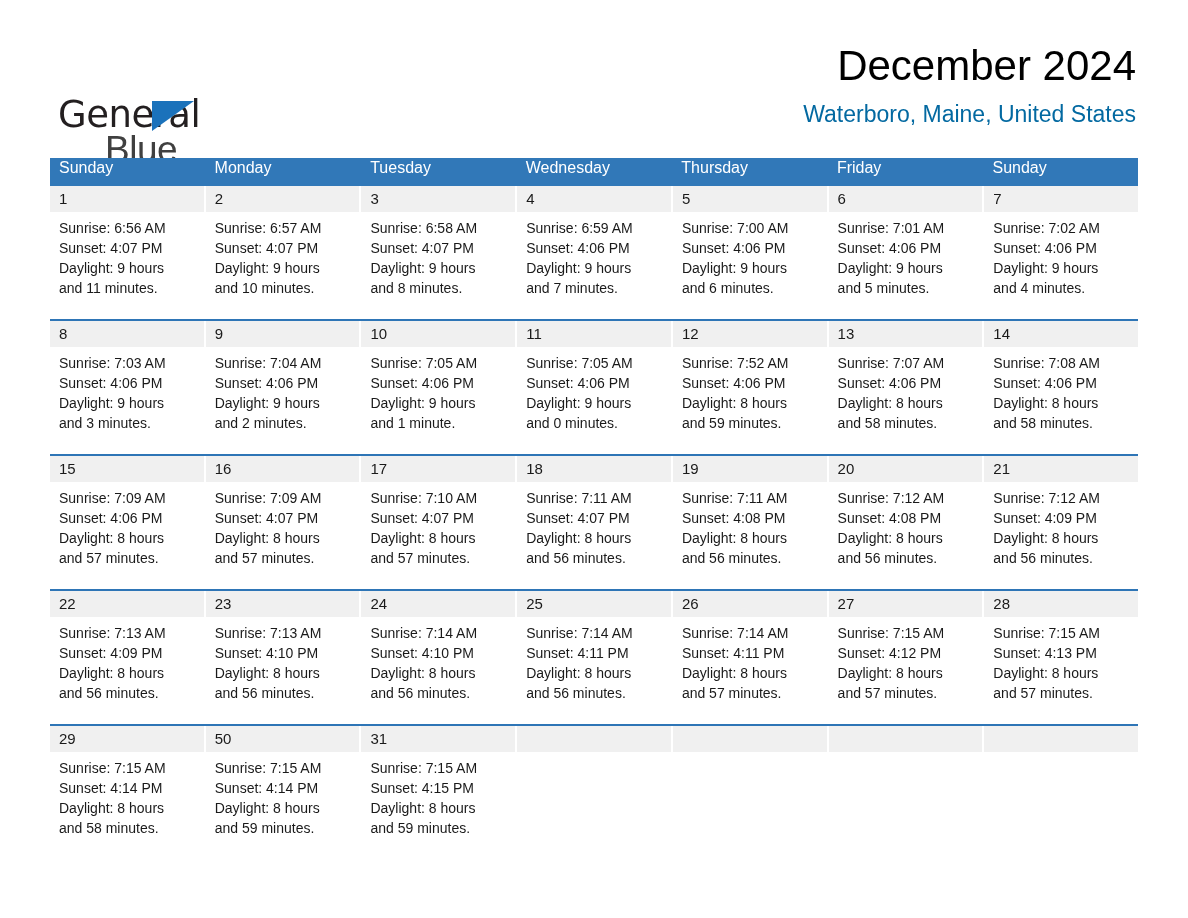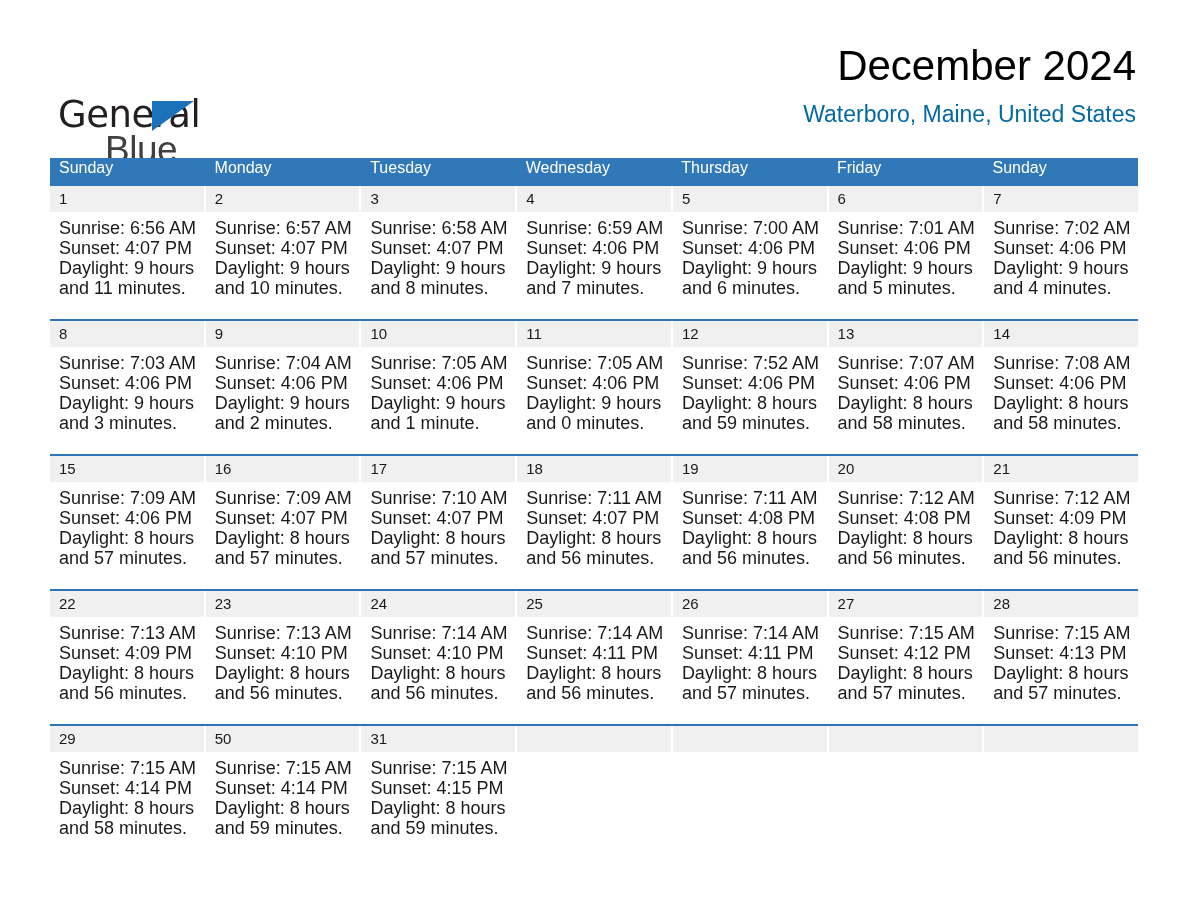--- a/index.html
+++ b/index.html
@@ -143,21 +143,21 @@
     height: 26px;
     font-size: 15px;
     line-height: 26px;
     padding-left: 9px;
     color: #1a1a1a;
   }
   .day-cell.empty .day-number { color: transparent; }
 
   .day-info {
     padding: 6px 6px 0 9px;
-    font-size: 18px;
+    font-size: 14px;
     line-height: 20px;
     color: #1a1a1a;
   }
   .day-info div { white-space: nowrap; }
 </style>
 </head>
 <body>
 
 <div class="page">
 

